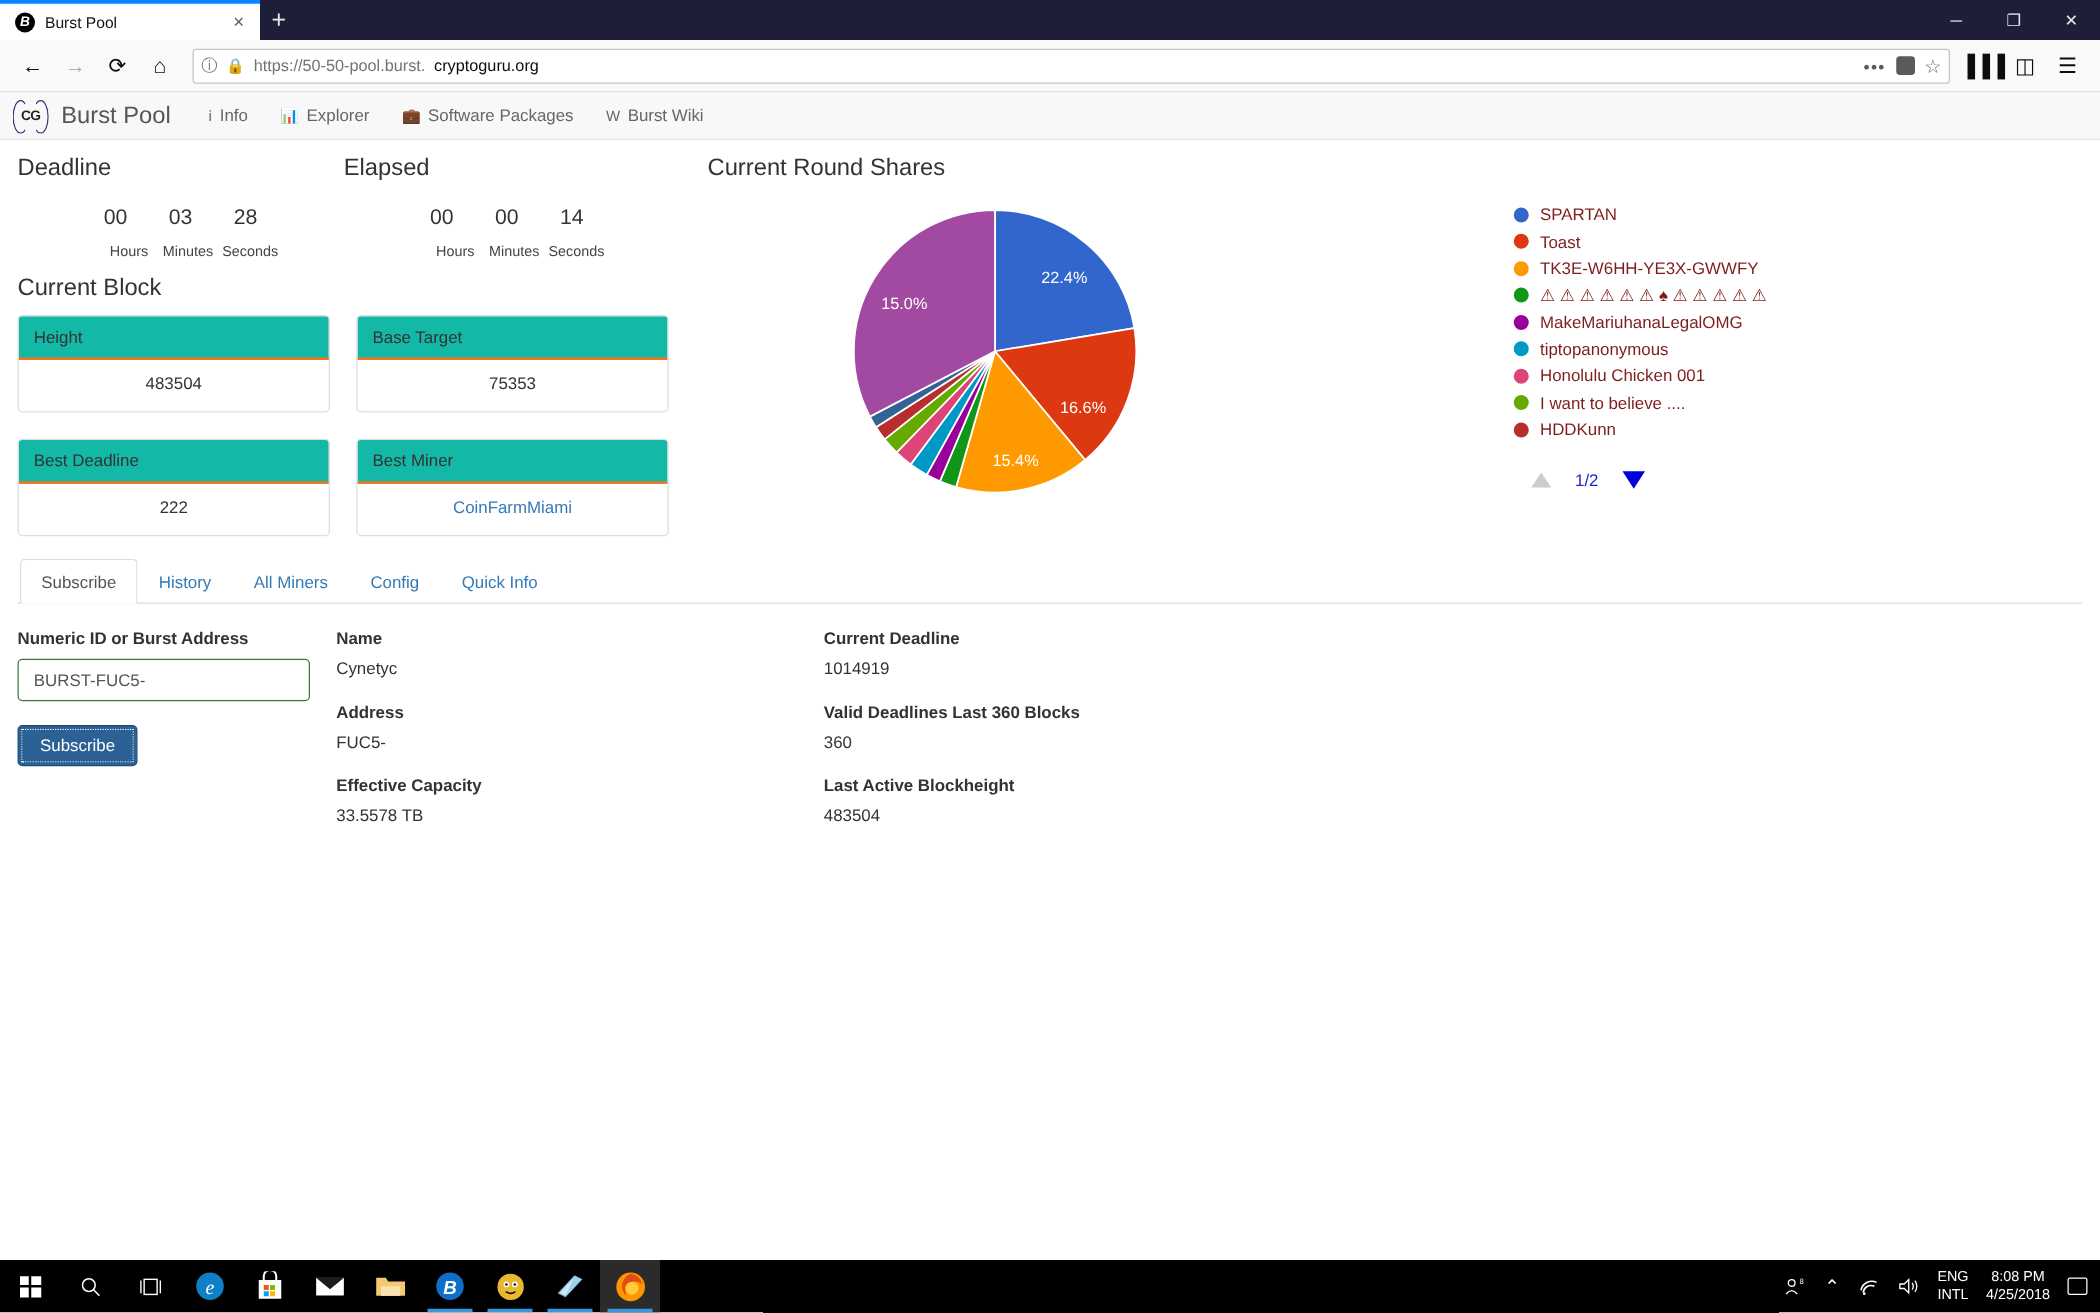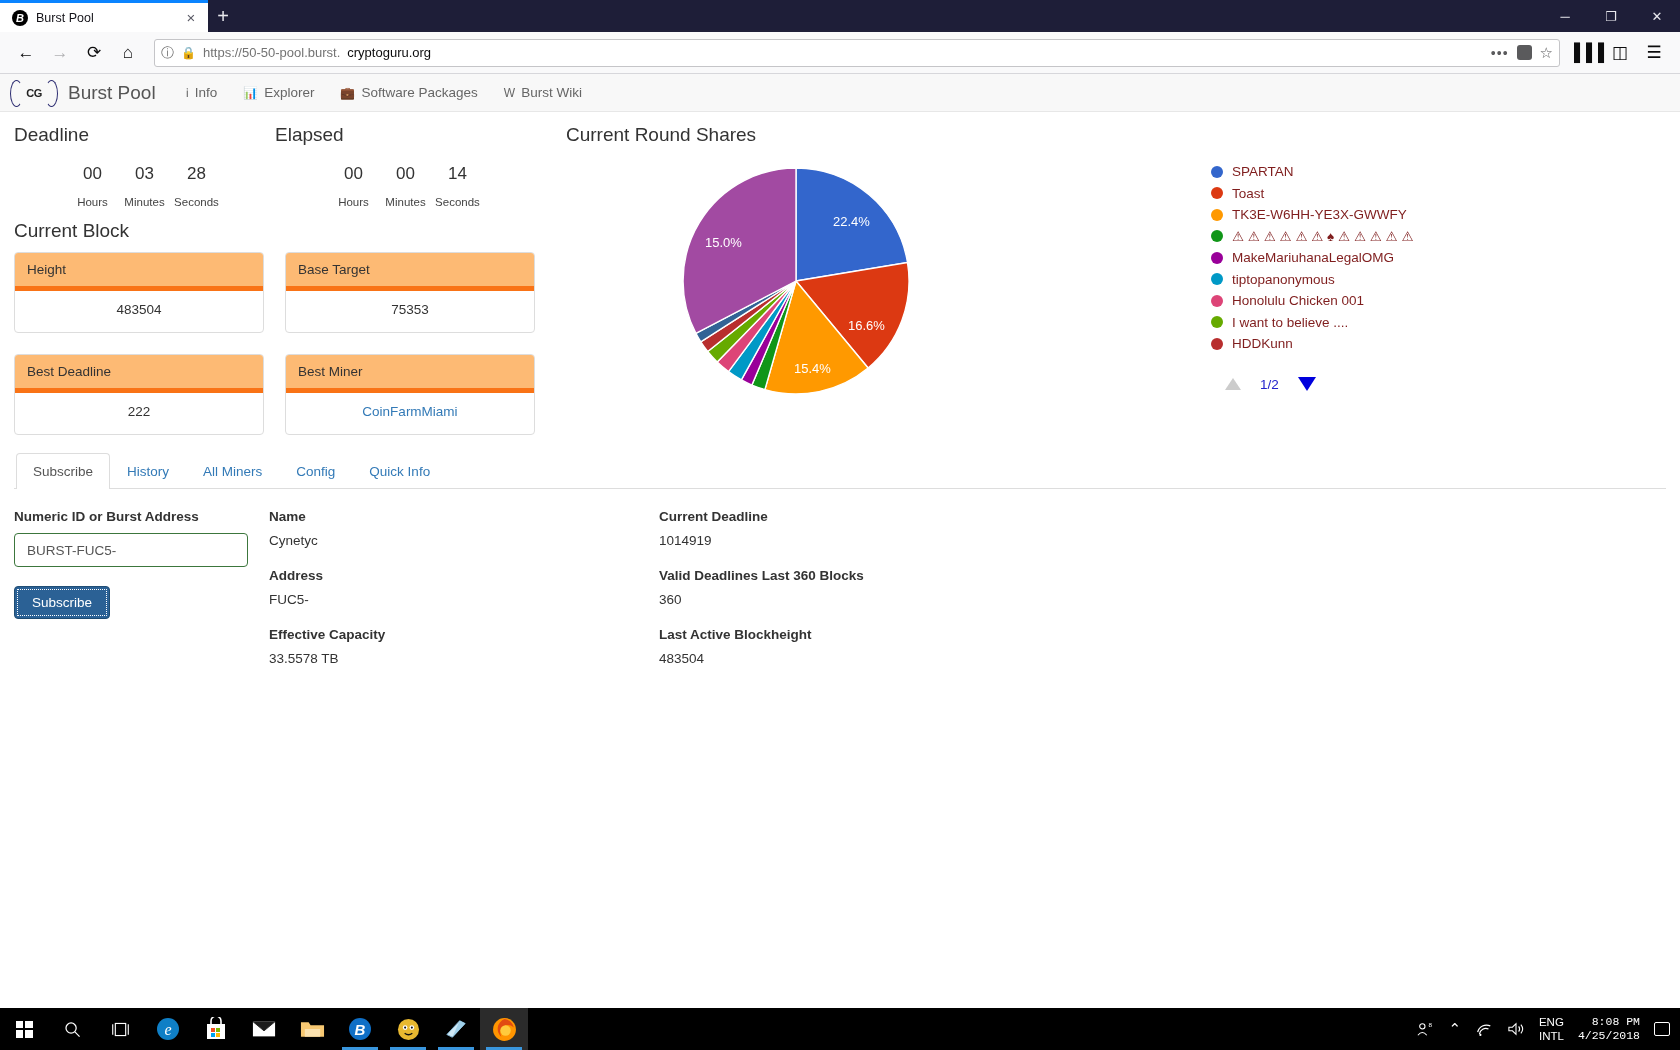--- a/index.html
+++ b/index.html
@@ -65,21 +65,21 @@
 
   
   .page { flex: 1; background: #ffffff; overflow: hidden; position: relative; }
 
   .site-nav {
     height: 38px; background: #f8f8f8; border-bottom: 1px solid #e7e7e7;
     display: flex; align-items: center; padding: 0 10px; gap: 0;
   }
   .brand { display: flex; align-items: center; gap: 10px; margin-right: 30px; }
   .brand-logo {
-    width: 48px; height: 30px; position: relative;
+    width: 29px; height: 30px; position: relative;
     display: flex; align-items: center; justify-content: center;
     font-size: 11px; font-weight: bold; color: #222; letter-spacing: -0.5px;
   }
   .brand-logo::before, .brand-logo::after {
     content: ''; position: absolute; top: 2px; width: 11px; height: 25px;
     border: 1.5px solid #2b2b70; border-radius: 50%;
   }
   .brand-logo::before { left: 0px; border-right-color: transparent; }
   .brand-logo::after { right: 0px; border-left-color: transparent; }
   .brand-name { font-size: 19px; color: #555; font-weight: 400; }
@@ -94,29 +94,29 @@
   .col-right { flex: 1; padding-left: 20px; }
 
   .h-title { font-size: 19px; font-weight: 400; color: #333; margin: 12px 0 0 0; }
   .h-title.shares { margin-top: 12px; margin-left: 10px; }
 
   .timers { display: flex; }
   .timer-block { width: 261px; }
   .timer-digits { display: flex; justify-content: center; gap: 0; margin-top: 18px; }
   .digit { width: 52px; text-align: center; font-size: 17px; color: #333; }
   .timer-labels { display: flex; justify-content: center; gap: 0; margin-top: 12px; }
-  .tlabel { width: 52px; text-align: center; font-size: 11.5px; color: #444; }
+  .tlabel { width: 52px; text-align: right; font-size: 11.5px; color: #444; }
 
   .cards { display: flex; flex-wrap: wrap; gap: 21px 21px; margin-top: 10px; }
   .card {
     width: 250px; border: 1px solid #ddd; border-radius: 4px; overflow: hidden;
     background: #fff;
   }
   .card-head {
-    background: #fdba74; border-bottom: 5px solid #f97316;
+    background: #14b8a6; border-bottom: 2px solid #f97316;
     padding: 9px 12px; font-size: 13.5px; color: #333;
   }
   .card-body { padding: 11px 12px; text-align: center; font-size: 13.5px; color: #333; min-height: 41px; }
   .card-body a { color: #337ab7; text-decoration: none; }
 
   
   .chart-area { display: flex; align-items: flex-start; margin-top: 10px; position: relative; }
   .pie-wrap { width: 480px; display: flex; justify-content: center; padding-top: 10px; }
   .pie-labels { position: relative; }
   .pie-label {
@@ -177,21 +177,21 @@
     content: ''; position: absolute; bottom: 0; left: 6px; right: 6px; height: 3px;
     background: #3a96dd;
   }
   .tb-btn.active { background: #2b2b2b; }
   .win-logo { display: grid; grid-template-columns: 1fr 1fr; grid-template-rows: 1fr 1fr;
     gap: 2px; width: 17px; height: 17px; }
   .win-logo i { background: #ffffff; display: block; }
   .tb-right { margin-left: auto; display: flex; align-items: center; gap: 14px; padding-right: 10px; color: #fff; }
   .tb-icon { font-size: 15px; color: #fff; display: flex; align-items: center; }
   .tb-lang { font-size: 11.5px; line-height: 14px; text-align: center; color: #fff; }
-  .tb-clock { font-size: 11.5px; line-height: 14px; text-align: right; color: #fff; font-family: Liberation Mono, monospace; }
+  .tb-clock { font-size: 11.5px; line-height: 14px; text-align: center; color: #fff; }
   .tb-notify { width: 16px; height: 14px; border: 1.5px solid #fff; border-radius: 2px; }
 </style>
 </head>
 <body>
 
 <div class="browser">
 
   <div class="titlebar">
     <div class="tab">
       <div class="tab-favicon">B</div>

